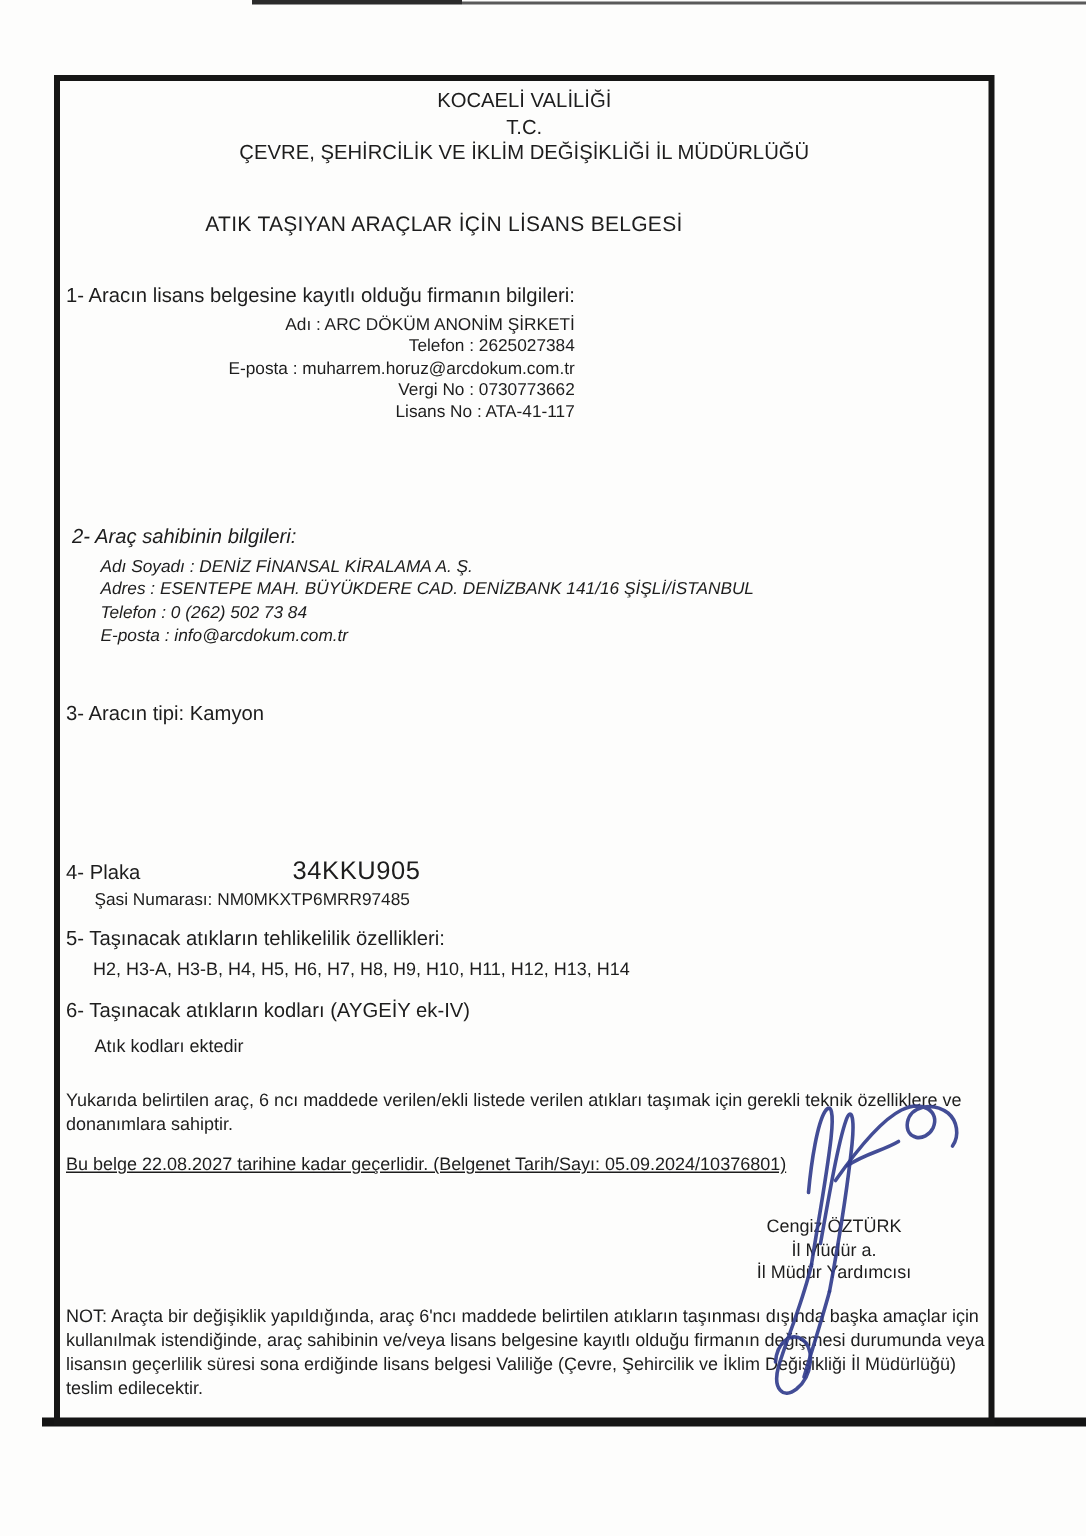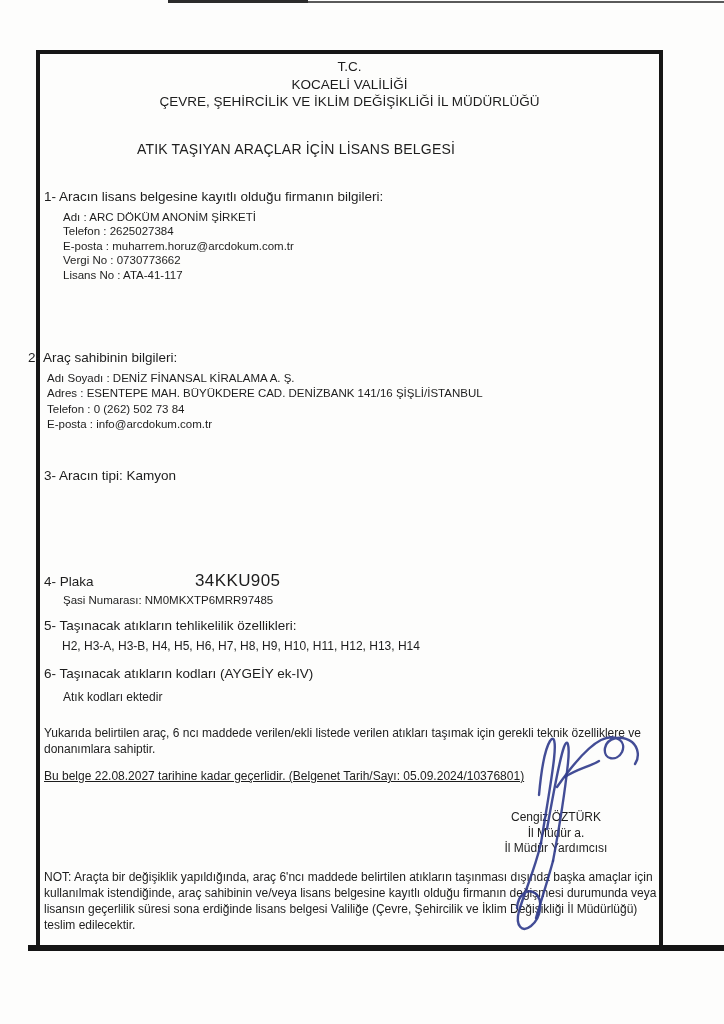--- a/index.html
+++ b/index.html
@@ -21,23 +21,23 @@
     border:4px solid #161616;
     background:transparent;
   }
   
   .header{left:36px;top:58px;width:627px;text-align:center;font-size:13.5px;line-height:17.5px;}
   .title-block{left:36px;top:140px;width:520px;text-align:center;font-size:14px;line-height:18.5px;letter-spacing:.2px;}
   
   .sec-heading{font-size:13.5px;white-space:nowrap;}
   .detail{font-size:11.5px;white-space:nowrap;}
   .sec1{left:44px;top:189px;}
-  .sec1 .detail{line-height:14.4px;}
+  .sec1 .detail{line-height:14.4px;text-align:right;}
   .sec1 .details{margin:6px 0 0 19px;}
-  .sec2{left:28px;top:350px;}
+  .sec2{left:48px;top:350px;font-style:italic;}
   .sec2 .detail{line-height:15.4px;}
   .sec2 .details{margin:6px 0 0 19px;}
   .sec3{left:44px;top:468px;}
   .sec4-row{left:44px;top:571px;}
   .sec4-label{font-size:13.5px;display:inline-block;}
   .plate{font-size:17px;letter-spacing:.4px;display:inline-block;margin-left:97px;}
   .chassis{left:63px;top:594px;font-size:11.5px;}
   .sec5{left:44px;top:618px;}
   .sec5 .detail{margin:6px 0 0 18px;font-size:12px;}
   .sec6{left:44px;top:666px;}
@@ -53,22 +53,22 @@
 </head>
 <body>
 
 <div class="abs artifact-top-a"></div>
 <div class="abs artifact-top-b"></div>
 <div class="abs artifact-bottom"></div>
 
 <div class="abs frame"></div>
 
 <div class="abs header">
+  <div>KOCAELİ VALİLİĞİ</div>
   <div>T.C.</div>
-  <div>KOCAELİ VALİLİĞİ</div>
   <div>ÇEVRE, ŞEHİRCİLİK VE İKLİM DEĞİŞİKLİĞİ İL MÜDÜRLÜĞÜ</div>
 </div>
 
 <div class="abs title-block">
   <div>ATIK TAŞIYAN ARAÇLAR İÇİN LİSANS BELGESİ</div>
 </div>
 
 <div class="abs sec1">
   <div class="sec-heading">1- Aracın lisans belgesine kayıtlı olduğu firmanın bilgileri:</div>
   <div class="details">

